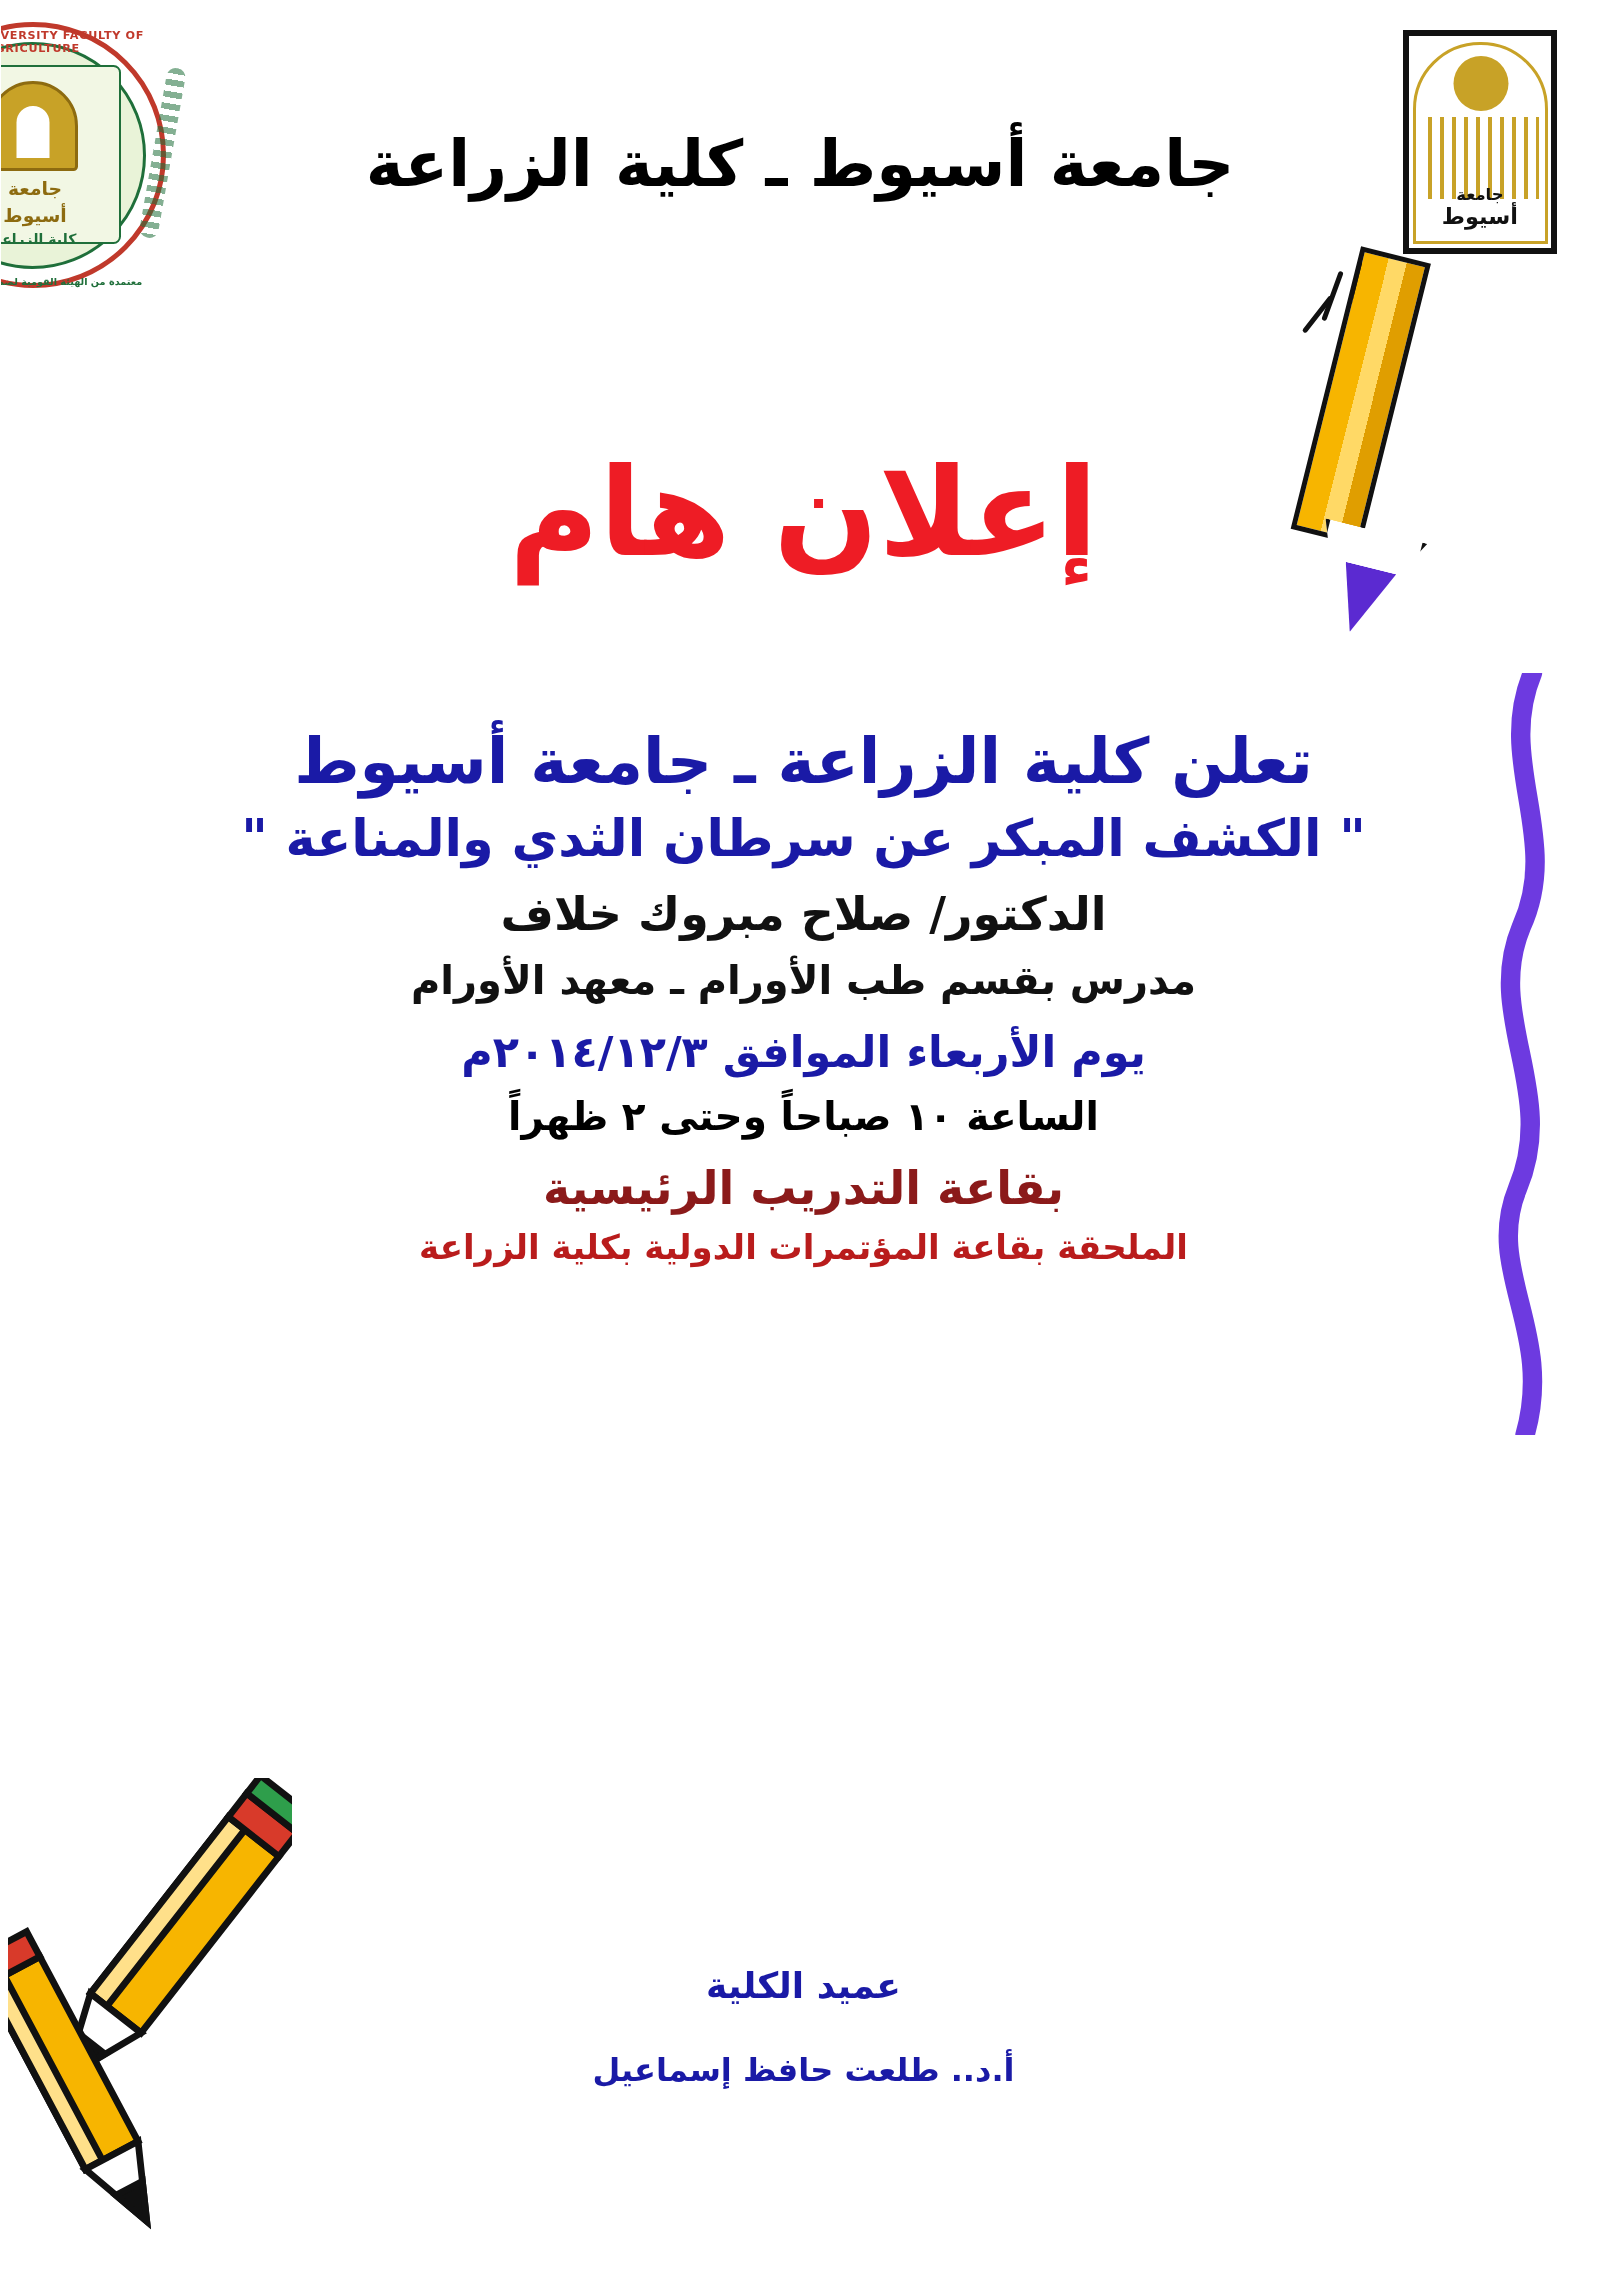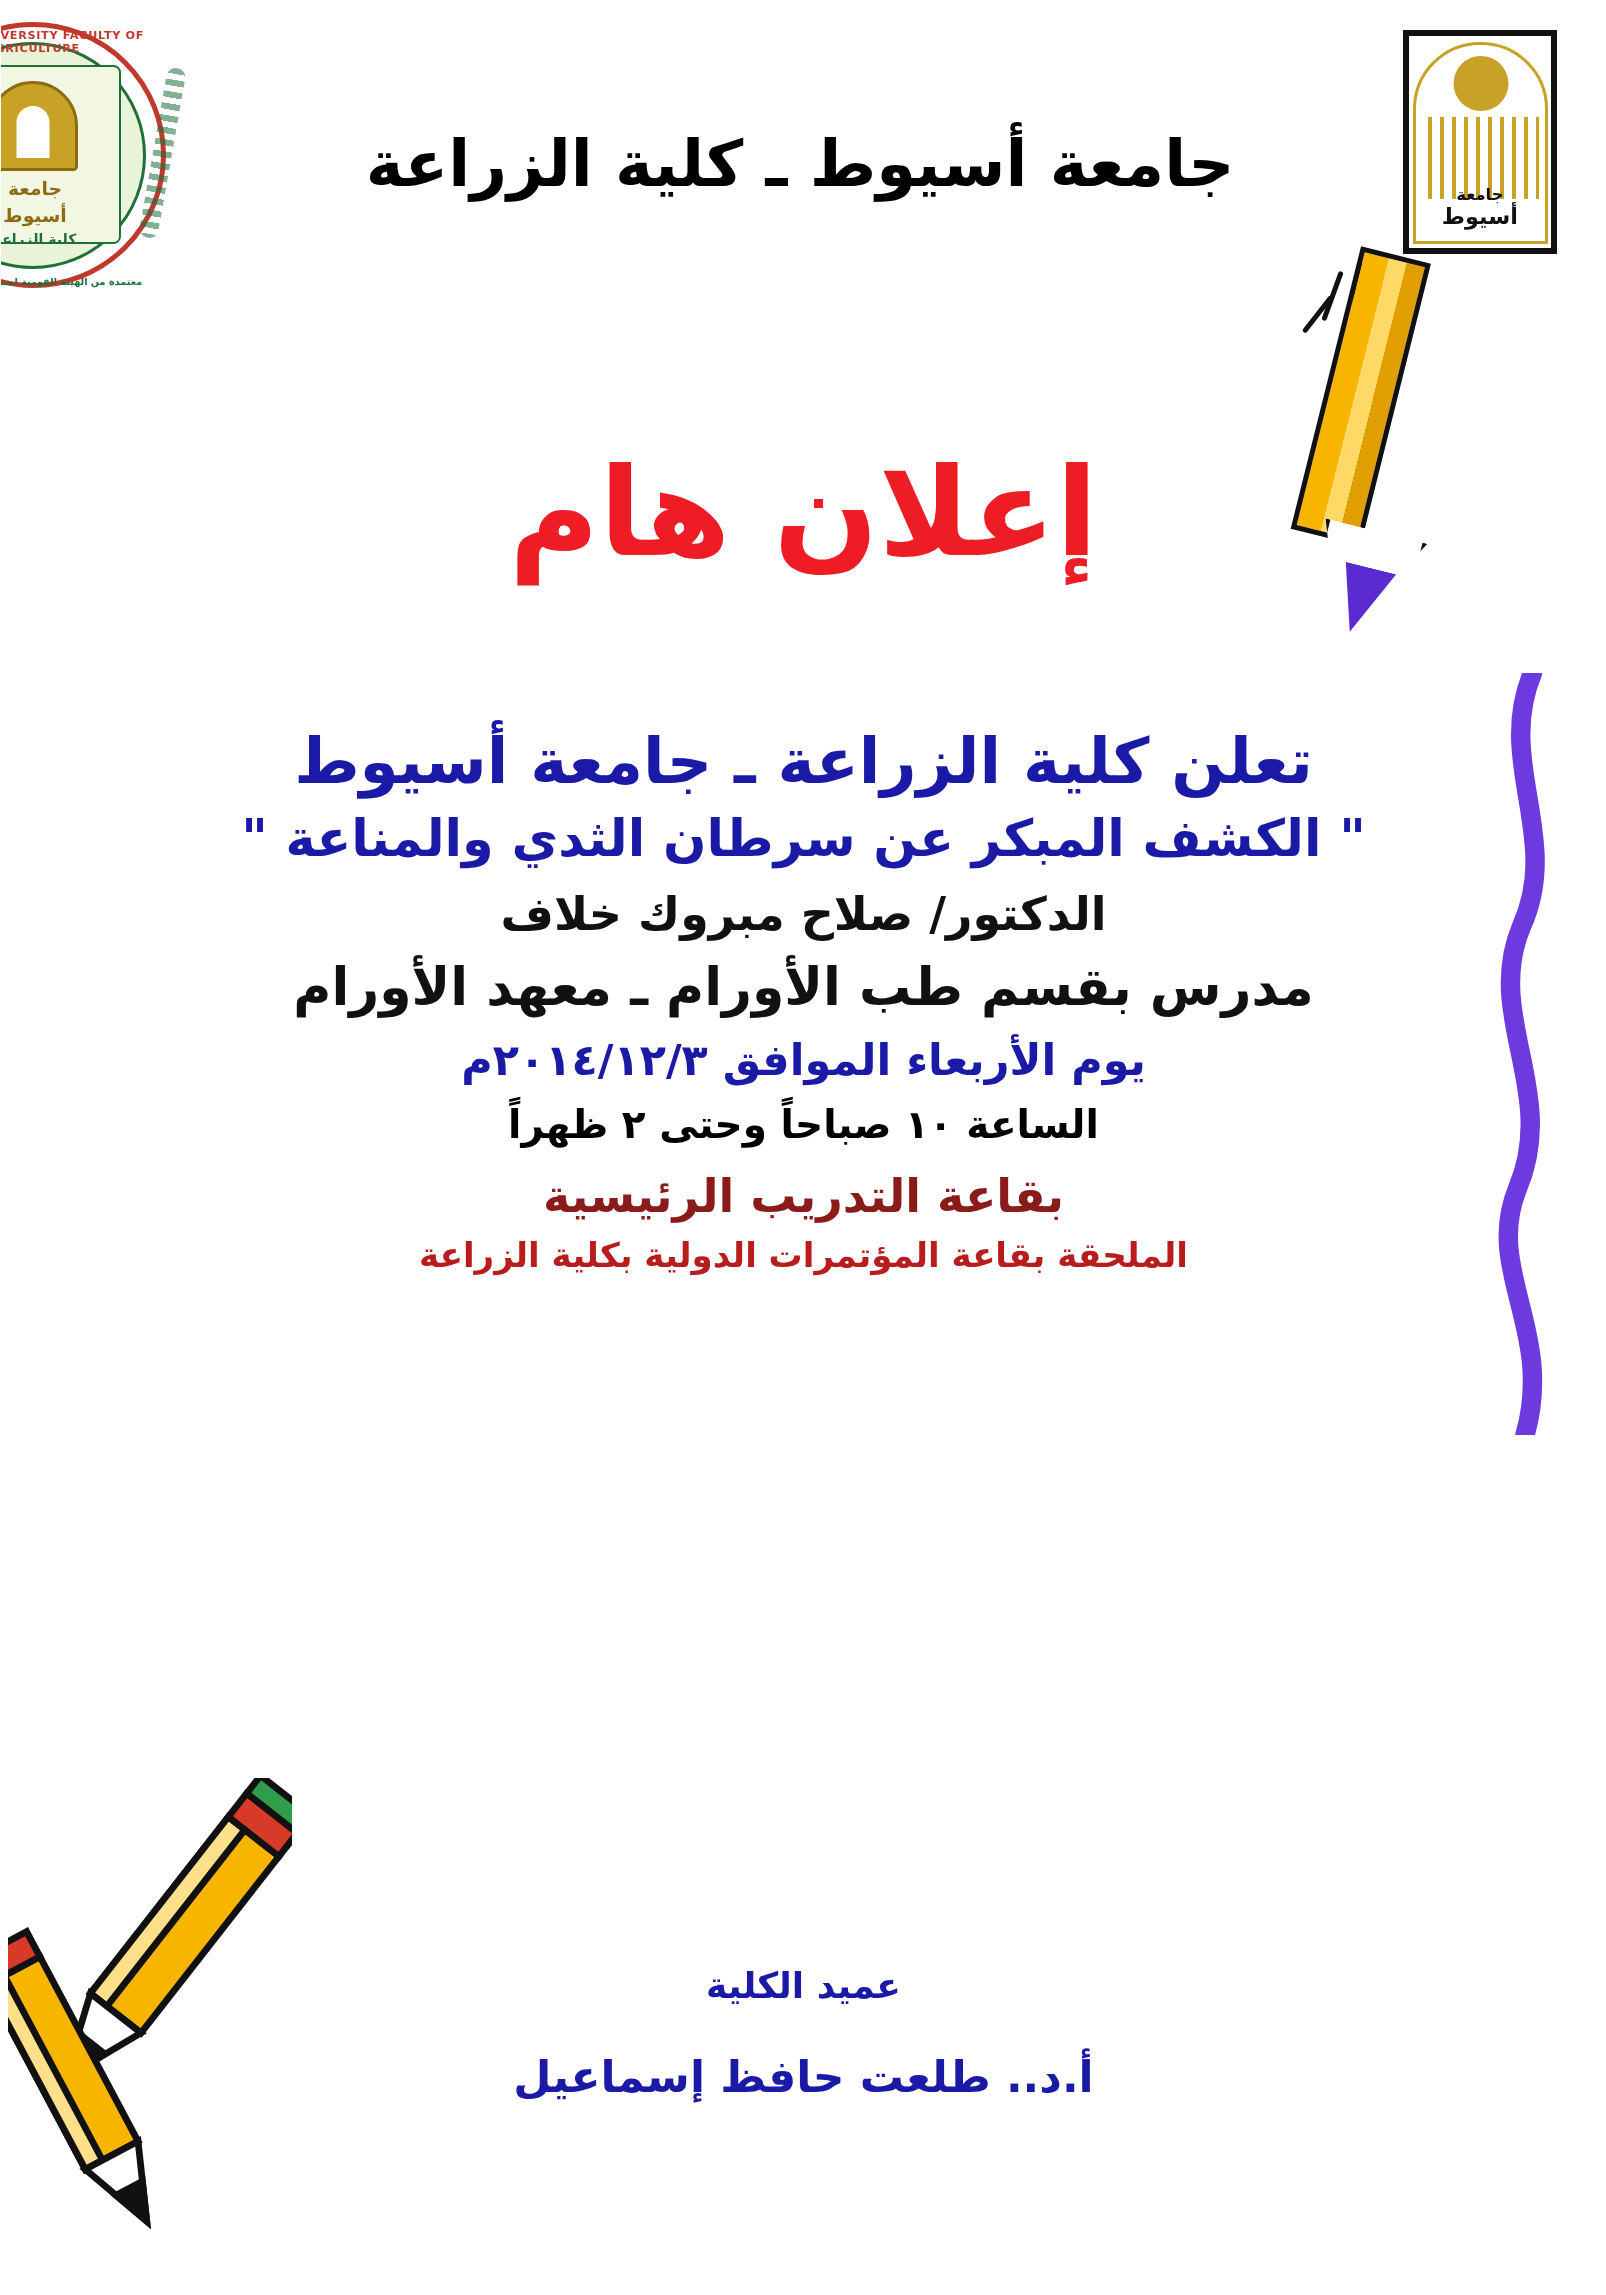--- a/index.html
+++ b/index.html
@@ -277,36 +277,36 @@
     direction: rtl;
     text-align: center;
   }
 
   .line { width: 1607px; text-align: center; direction: rtl; font-weight: bold; }
 
   .l-intro   { font-size: 63px;  color: #1a1aa6; margin-bottom: 10.5px; letter-spacing: 0px;}
   .l-course  { font-size: 67px;  color: #8b1a1a; margin-bottom: 16.4px;}
   .l-topic   { font-size: 51px;  color: #1a1aa6; margin-bottom: 19.4px;}
   .l-doctor  { font-size: 46px;  color: #111111; margin-bottom: 16.4px;}
-  .l-role    { font-size: 52px;  color: #111111; margin-bottom: 18px;}
+  .l-role    { font-size: 40px;  color: #111111; margin-bottom: 24px;}
   .l-date    { font-size: 43px;  color: #1a1aa6; margin-bottom: 16.4px;}
   .l-time    { font-size: 39px;  color: #000000; margin-bottom: 22.4px;}
   .l-hall    { font-size: 46px;  color: #8b1a1a; margin-bottom: 12px; padding-left: 8px;}
   .l-hall2   { font-size: 34px;  color: #b91c1c; margin-bottom: 7.5px;}
 
   .footer {
     position: absolute;
     top: 1965px;
     left: 0;
     width: 1607px;
     direction: rtl;
     text-align: center;
   }
   .f-dean  { font-size: 36px; color: #1a1aa6; font-weight: bold; margin-bottom: 45px;}
-  .f-name  { font-size: 44px; color: #1a1aa6; font-weight: bold;}
+  .f-name  { font-size: 32px; color: #1a1aa6; font-weight: bold;}
 </style>
 </head>
 <body>
 
 <div class="header">
 
   <div class="seal">
     <div class="seal-ring"></div>
     <div class="seal-ring2"></div>
 

